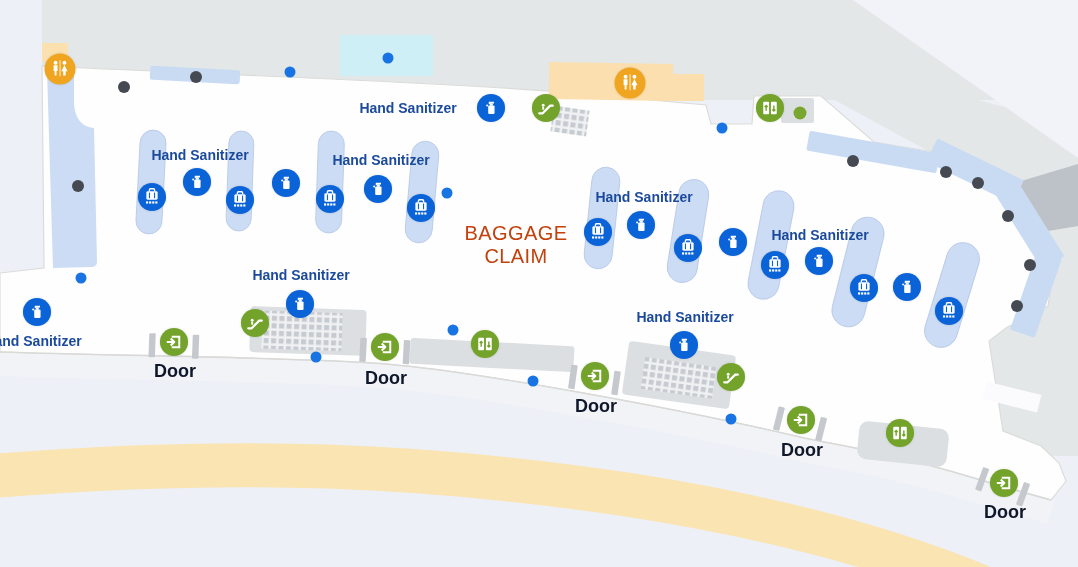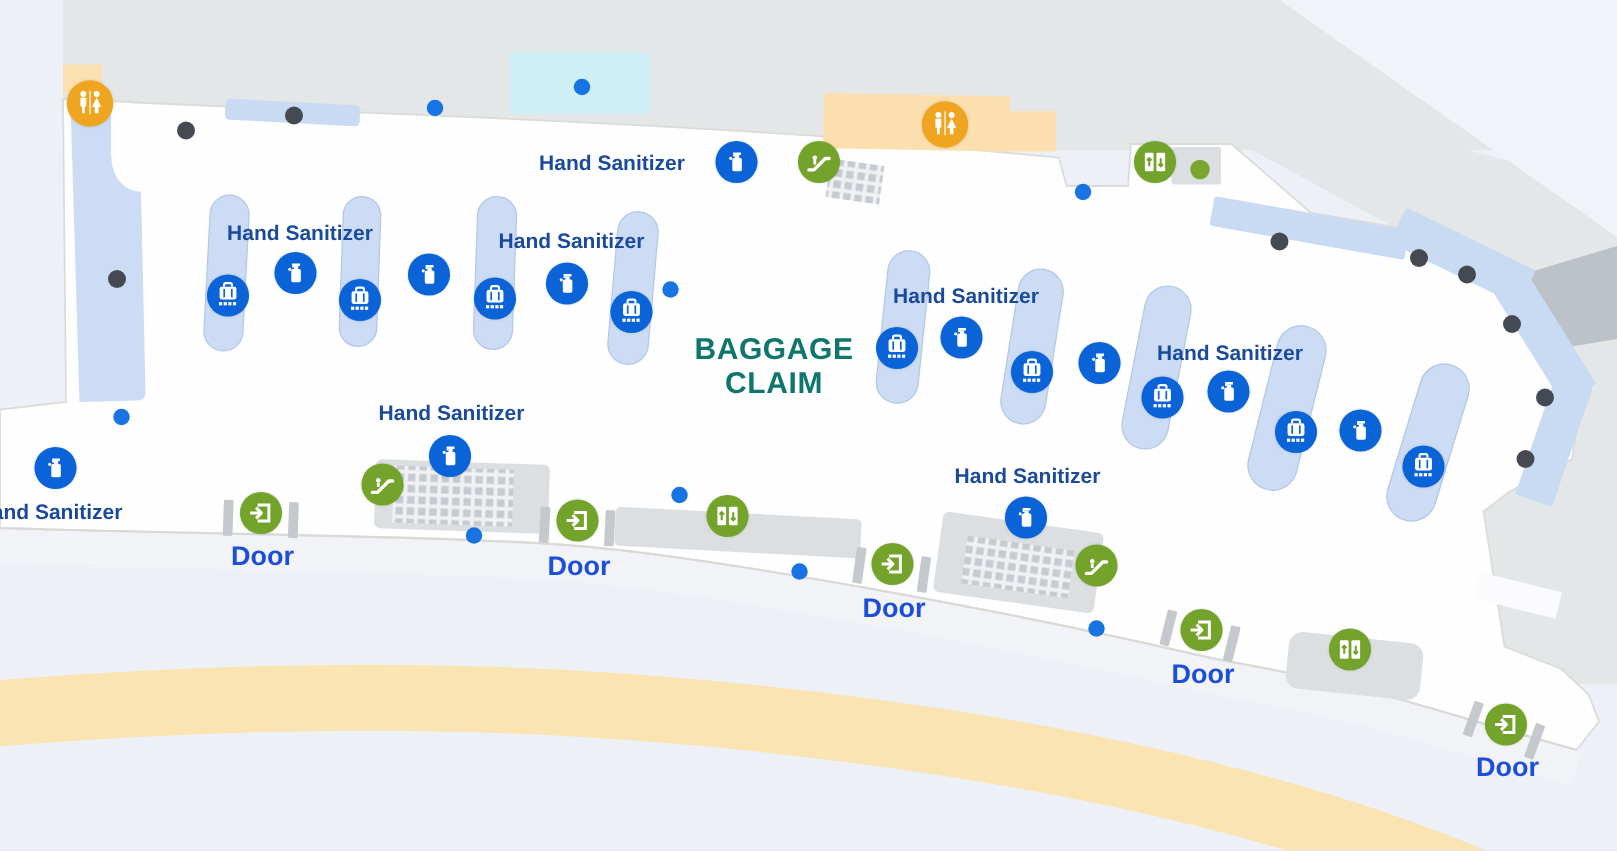--- a/index.html
+++ b/index.html
@@ -8,23 +8,23 @@
   #marker-layer{position:absolute;left:0;top:0;width:100%;height:100%;z-index:3;}
   .marker{position:absolute;width:30px;height:30px;transform:translate(-50%,-50%);}
   .marker svg{width:100%;height:100%;display:block;filter:drop-shadow(0 0 1px rgba(0,0,0,.12));}
   .mk-restroom{width:33px;height:33px;}
   .dot{position:absolute;border-radius:50%;transform:translate(-50%,-50%);}
   .dot-blue{width:11px;height:11px;background:#1874e3;}
   .dot-gray{width:12px;height:12px;background:#454a52;}
   .dot-green{width:13px;height:13px;background:#79a62f;}
   .map-label{position:absolute;transform:translate(-50%,-50%);white-space:nowrap;font-weight:700;z-index:4;}
   .label-blue{color:#1b4a9c;font-size:14px;}
-  .label-green{color:#1d4ed8;font-size:18px;}
+  .label-green{color:#0f172a;font-size:18px;}
   #area-label{position:absolute;left:516px;top:245px;transform:translate(-50%,-50%);
-    text-align:center;color:#0f766e;font-weight:700;font-size:20px;line-height:1.15;
+    text-align:center;color:#c2410c;font-weight:400;font-size:20px;line-height:1.15;
     letter-spacing:.4px;z-index:4;white-space:nowrap;}
 </style>
 </head>
 <body>
 
 <div id="stage">
 
   <svg id="bg" width="1078" height="567" viewBox="0 0 1078 567">
     <defs>
       <pattern id="gridp" width="7.5" height="7.5" patternUnits="userSpaceOnUse">

